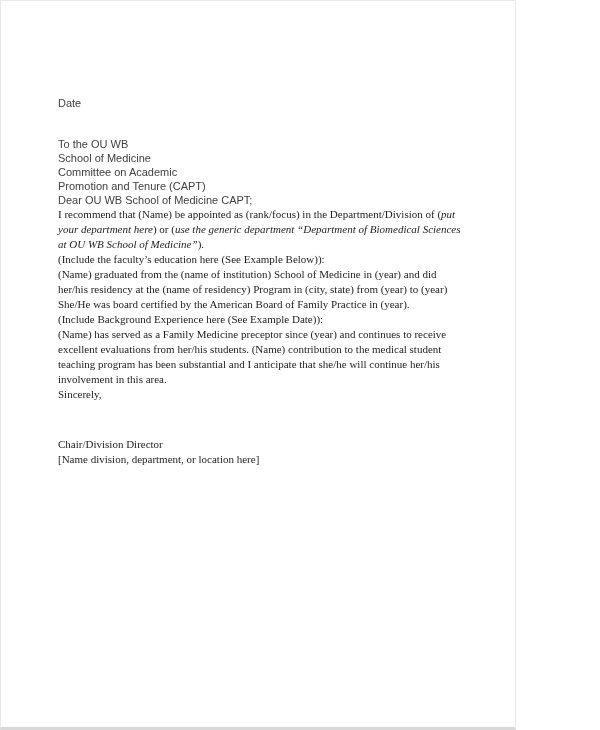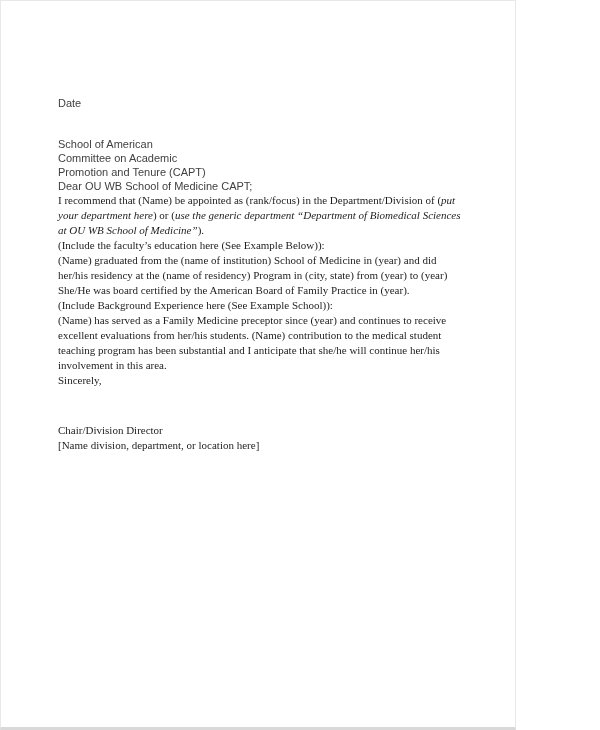--- a/index.html
+++ b/index.html
@@ -49,35 +49,36 @@
   .signature-block   { margin-top: 35px; }
 </style>
 </head>
 <body>
 
 <div class="page">
 
   <p class="sans">Date</p>
 
   <div class="sans recipient-block">
-    <div class="line">School of American</div>
+    <div class="line">To the OU WB</div>
+    <div class="line">School of Medicine</div>
     <div class="line">Committee on Academic</div>
     <div class="line">Promotion and Tenure (CAPT)</div>
   </div>
 
 
   <p class="sans salutation">Dear OU WB School of Medicine CAPT;</p>
 
   <p class="serif para-recommend"><span>I recommend that (Name) be appointed as (rank/focus) in the Department/Division of (</span><span class="italic">put your department here</span><span>) or (</span><span class="italic">use the generic department “Department of Biomedical Sciences at OU WB School of Medicine”</span><span>).</span></p>
 
   <p class="serif education-note">(Include the faculty’s education here (See Example Below)):</p>
 
   <p class="serif education-para">(Name) graduated from the (name of institution) School of Medicine in (year) and did her/his residency at the (name of residency) Program in (city, state) from (year) to (year) She/He was board certified by the American Board of Family Practice in (year).</p>
 
-  <p class="serif background-note">(Include Background Experience here (See Example School)):</p>
+  <p class="serif background-note">(Include Background Experience here (See Example Date)):</p>
 
   <p class="serif background-para">(Name) has served as a Family Medicine preceptor since (year) and continues to receive excellent evaluations from her/his students. (Name) contribution to the medical student teaching program has been substantial and I anticipate that she/he will continue her/his involvement in this area.</p>
 
 
 
   <p class="serif signoff">Sincerely,</p>
 
   <div class="serif signature-block">
     <div class="line">Chair/Division Director</div>
     <div class="line">[Name division, department, or location here]</div>

